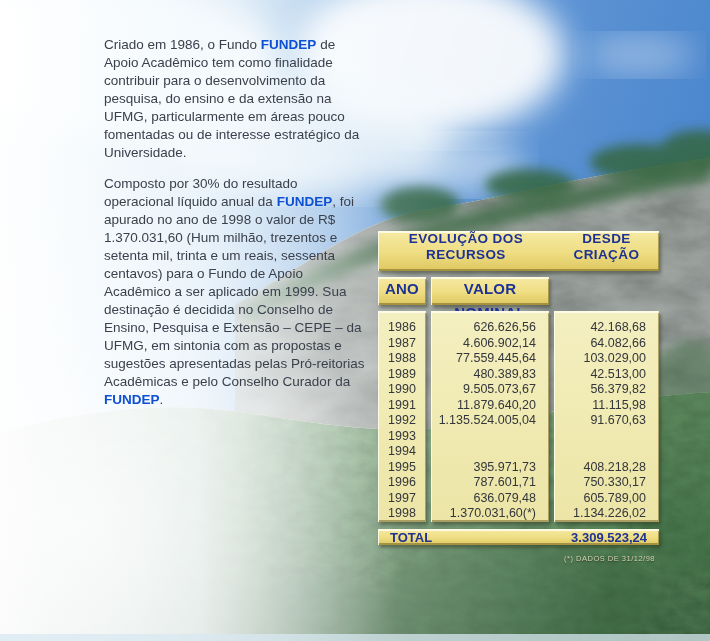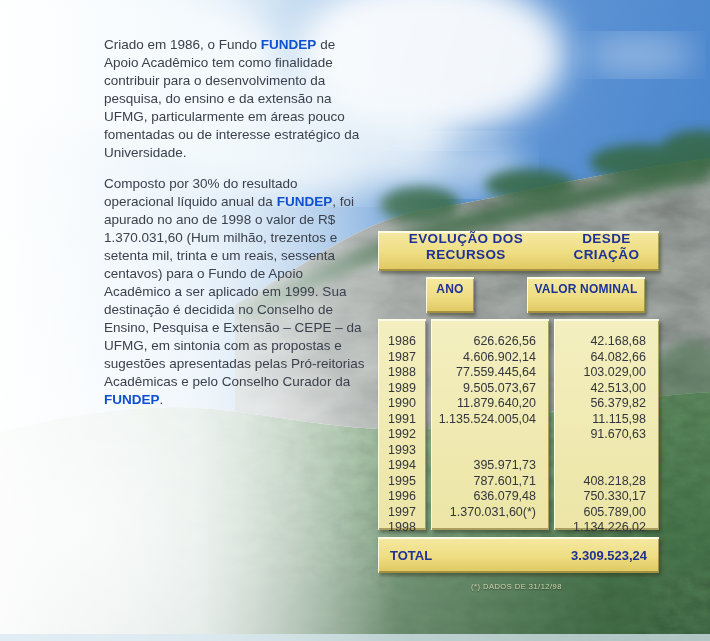--- a/index.html
+++ b/index.html
@@ -31,33 +31,33 @@
     background:linear-gradient(180deg,#f4efc0 0%, #ece5a6 100%);
   }
   .ttl{
     height:40px; display:flex; flex-direction:row; justify-content:center;
     text-align:center; color:#1e3296; font-weight:bold; font-size:13.5px;
     line-height:16px; letter-spacing:.4px;
   }
   .hdr-row,.body-row{display:flex; gap:5px; margin-top:6px;}
   .col-ano{width:48px;} .col-nom{width:118px;} .col-usd{width:105px;}
   .hdr{
-    height:36px; line-height:24px; text-align:center;
-    color:#1e3296; font-weight:bold; font-size:12px; letter-spacing:.2px;margin-left:48px;
-  }
-  .panel.body{height:211px; padding-top:15px; box-sizing:border-box;}
+    height:28px; line-height:24px; text-align:center;
+    color:#1e3296; font-weight:bold; font-size:15px; letter-spacing:.2px;
+  }
+  .panel.body{height:211px; padding-top:9px; box-sizing:border-box;}
   .cell{height:15.5px; line-height:15.5px; font-size:12.5px; color:#33363c;}
   .cell.ano{text-align:center;}
   .cell.nominal,.cell.usd{text-align:right; padding-right:13px;}
   .total{
-    margin-top:7px; height:36px; display:flex; justify-content:space-between;
+    margin-top:7px; height:16px; display:flex; justify-content:space-between;
     align-items:center; padding:0 12px; color:#1e3296; font-weight:bold; font-size:13px;
   }
   .footnote{
-    margin-top:9px; text-align:center; padding-right:4px;
+    margin-top:9px; text-align:right; padding-right:4px;
     font-size:7.5px; letter-spacing:.5px; color:rgba(228,222,190,.9);
     text-shadow:0 1px 1px rgba(25,45,25,.6);
   }
 </style>
 </head>
 <body>
 
 <div class="page">
 
   <svg class="bg" viewBox="0 0 710 641" preserveAspectRatio="none" aria-hidden="true">
@@ -168,20 +168,21 @@
           <div class="cell ano">1994</div>
           <div class="cell ano">1995</div>
           <div class="cell ano">1996</div>
           <div class="cell ano">1997</div>
           <div class="cell ano">1998</div>
         </div>
       <div class="panel body col-nom" id="col-nom-body">
           <div class="cell nominal">626.626,56</div>
           <div class="cell nominal">4.606.902,14</div>
           <div class="cell nominal">77.559.445,64</div>
+          <div class="cell nominal">480.389,83</div>
           <div class="cell nominal">9.505.073,67</div>
           <div class="cell nominal">11.879.640,20</div>
           <div class="cell nominal">1.135.524.005,04</div>
           <div class="cell nominal"></div>
           <div class="cell nominal"></div>
           <div class="cell nominal">395.971,73</div>
           <div class="cell nominal">787.601,71</div>
           <div class="cell nominal">636.079,48</div>
           <div class="cell nominal">1.370.031,60(*)</div>
         </div>

